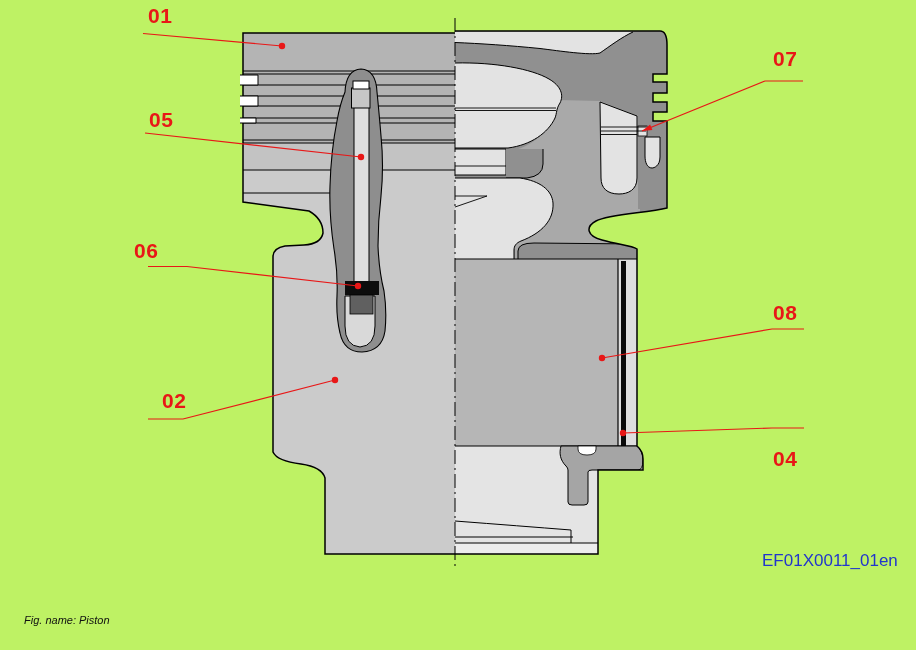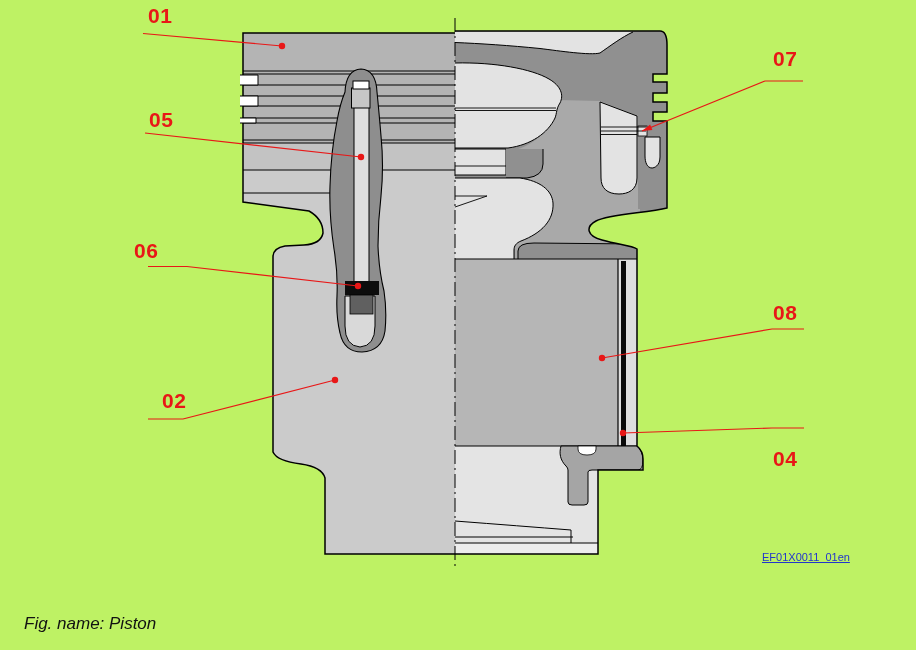--- a/index.html
+++ b/index.html
@@ -6,26 +6,25 @@
   .stage{
     position:relative;width:916px;height:650px;background:#bef264;overflow:hidden;
     font-family:"Liberation Sans", sans-serif;
   }
   .stage svg{position:absolute;left:0;top:0;}
   .callout{
     position:absolute;color:#e81717;font-size:21px;font-weight:bold;
     line-height:22px;letter-spacing:0.5px;white-space:nowrap;
   }
   .fig-code{
-    position:absolute;left:762px;top:551px;color:#2236cc;font-size:11px;
+    position:absolute;left:762px;top:551px;color:#2236cc;font-size:17px;
     white-space:nowrap;
-    text-decoration:underline;
   }
   .fig-caption{
-    position:absolute;left:24px;top:614px;color:#111;font-size:17px;
+    position:absolute;left:24px;top:614px;color:#111;font-size:11px;
     font-style:italic;white-space:nowrap;
   }
 </style>
 </head>
 <body>
 
 <div class="stage">
 
   <svg width="916" height="650" viewBox="0 0 916 650">
 

